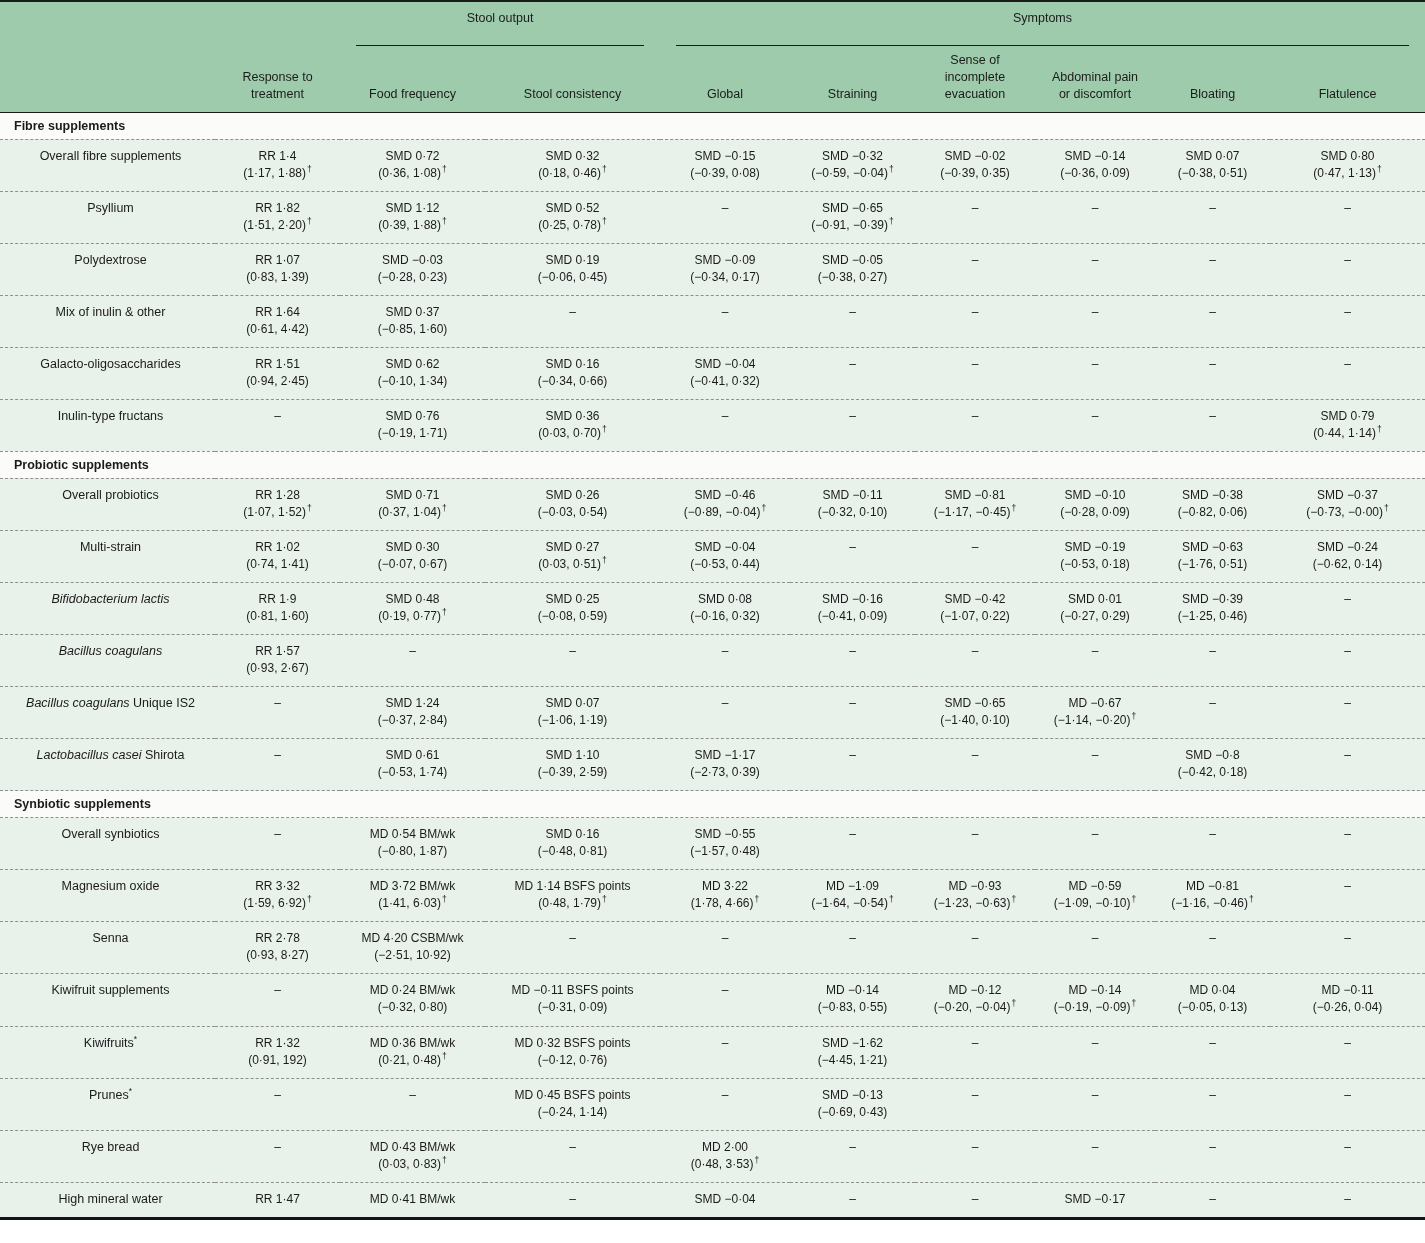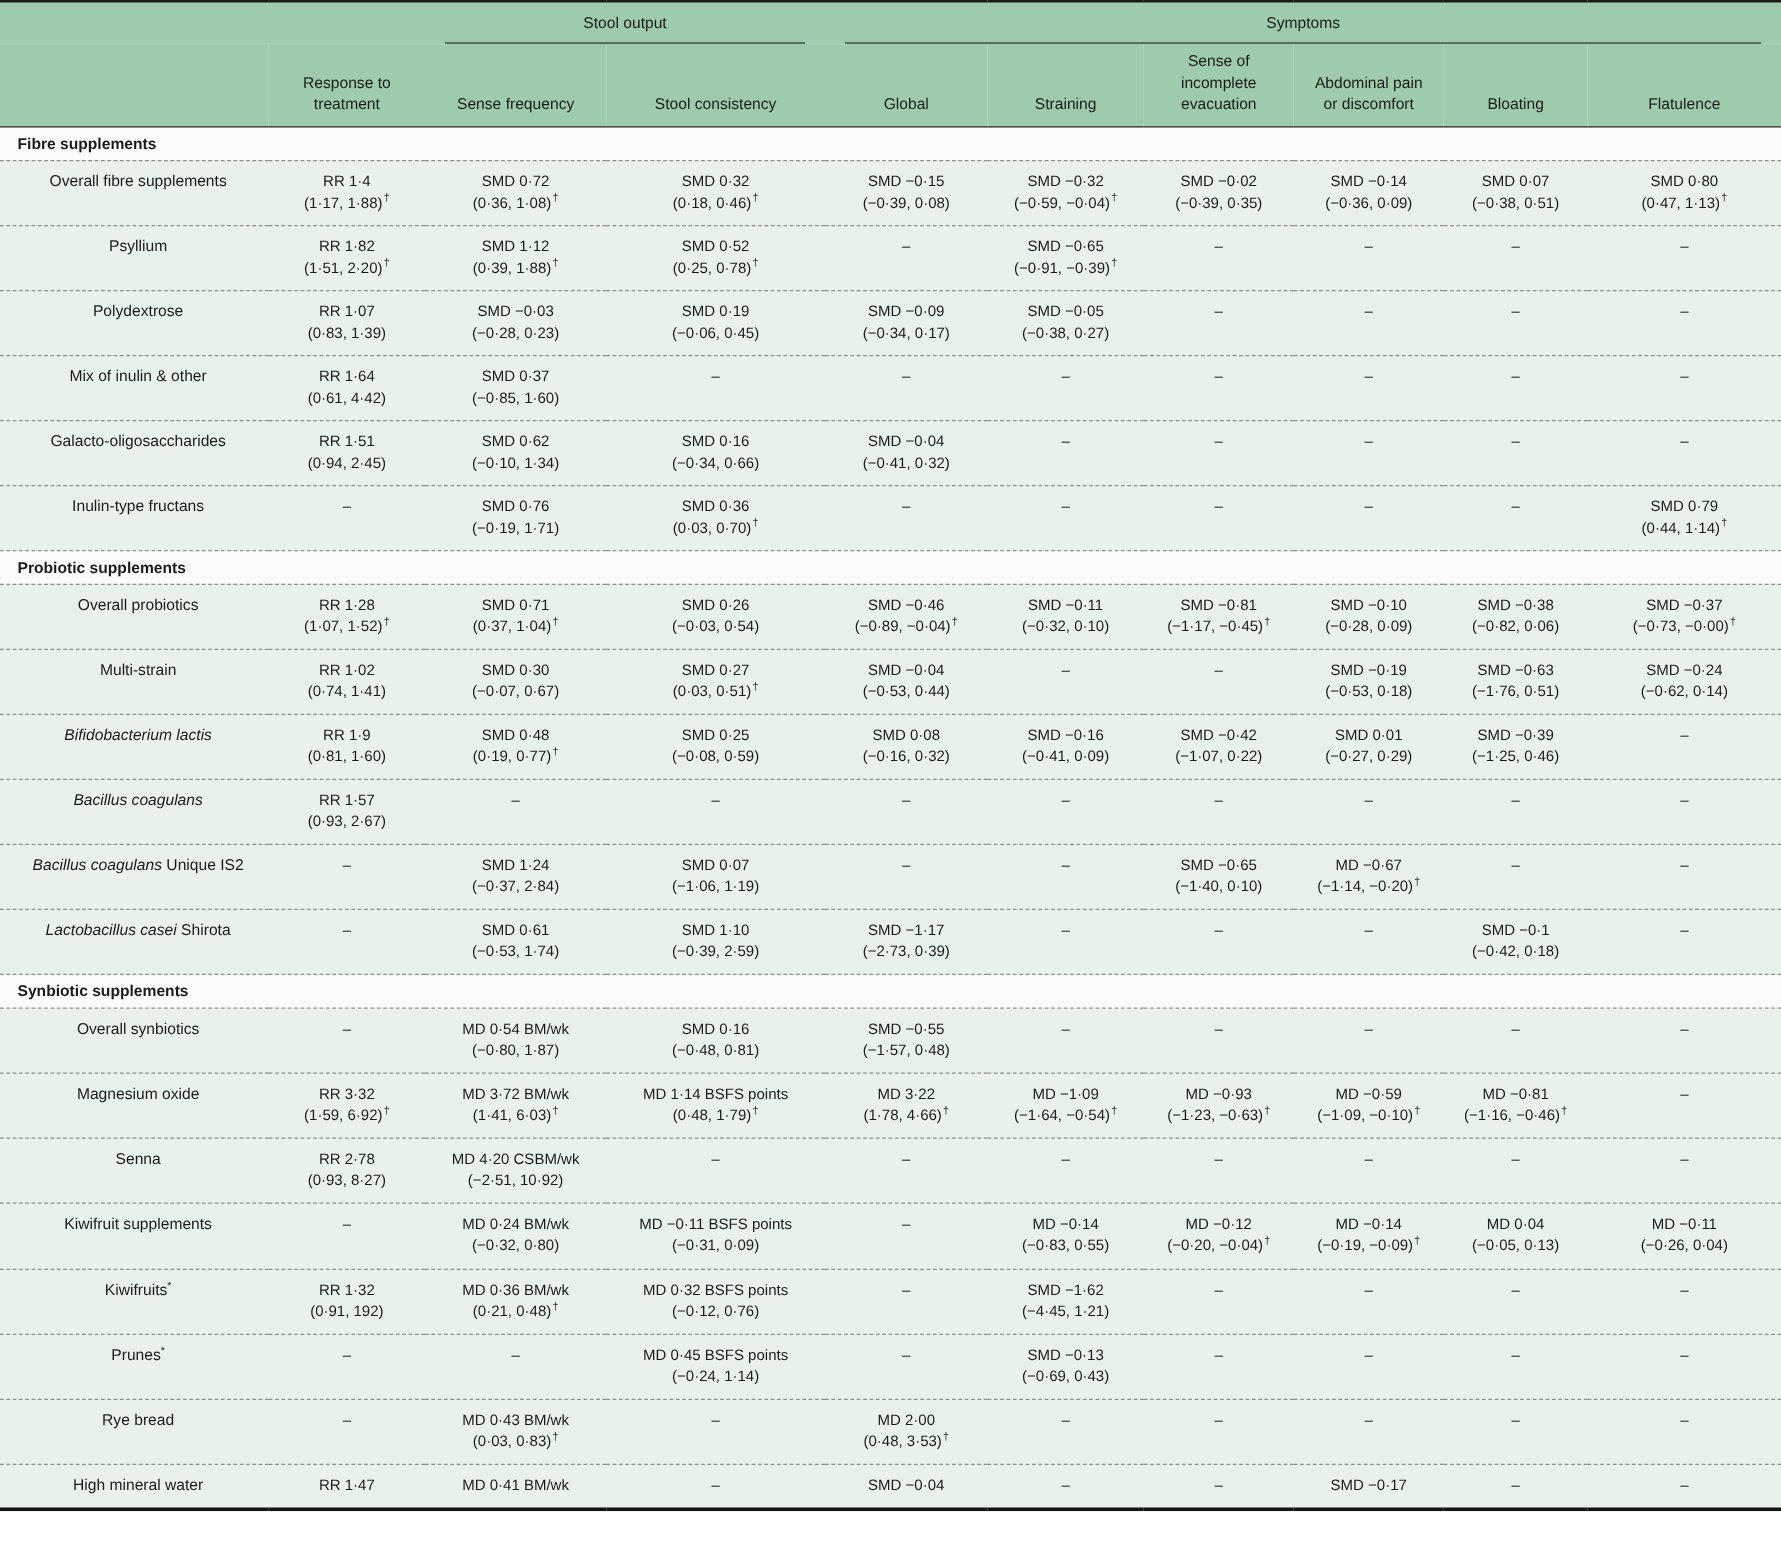--- a/index.html
+++ b/index.html
@@ -21,21 +21,21 @@
     line-height: 1.35;
   }
   tr.group-row th {
     vertical-align: top;
     padding: 8px 0 0;
     border-top: 2px solid #1a1a1a;
   }
   .group-label {
     display: block;
     margin: 0 16px;
-    padding-bottom: 7px;
+    padding-bottom: 18px;
     border-bottom: 1.4px solid #1a1a1a;
     text-align: center;
   }
   tr.cols-row th {
     vertical-align: bottom;
     text-align: center;
     padding: 6px 12px 9px;
     border-bottom: 1.5px solid #1a1a1a;
   }
   tbody td { vertical-align: top; }
@@ -86,21 +86,21 @@
       <th colspan="2">
         <span class="group-label">Stool output</span>
       </th>
       <th colspan="6">
         <span class="group-label">Symptoms</span>
       </th>
     </tr>
     <tr class="cols-row">
       <th></th>
       <th>Response to treatment</th>
-      <th>Sense frequency</th>
+      <th>Food frequency</th>
       <th>Stool consistency</th>
       <th>Global</th>
       <th>Straining</th>
       <th>Sense of incomplete evacuation</th>
       <th>Abdominal pain or discomfort</th>
       <th>Bloating</th>
       <th>Flatulence</th>
     </tr>
   </thead>
   <tbody id="table-body">
@@ -516,21 +516,21 @@
         <td>
           <div class="val">–</div>
         </td>
         <td>
           <div class="val">–</div>
         </td>
         <td>
           <div class="val">–</div>
         </td>
         <td>
-          <div class="val">SMD −0·1</div>
+          <div class="val">SMD −0·8</div>
           <div class="ci">(−0·42, 0·18)</div>
         </td>
         <td>
           <div class="val">–</div>
         </td>
       </tr>
       <tr class="section-row">
         <td colspan="10">Synbiotic supplements</td>
       </tr>
       <tr class="data-row">

